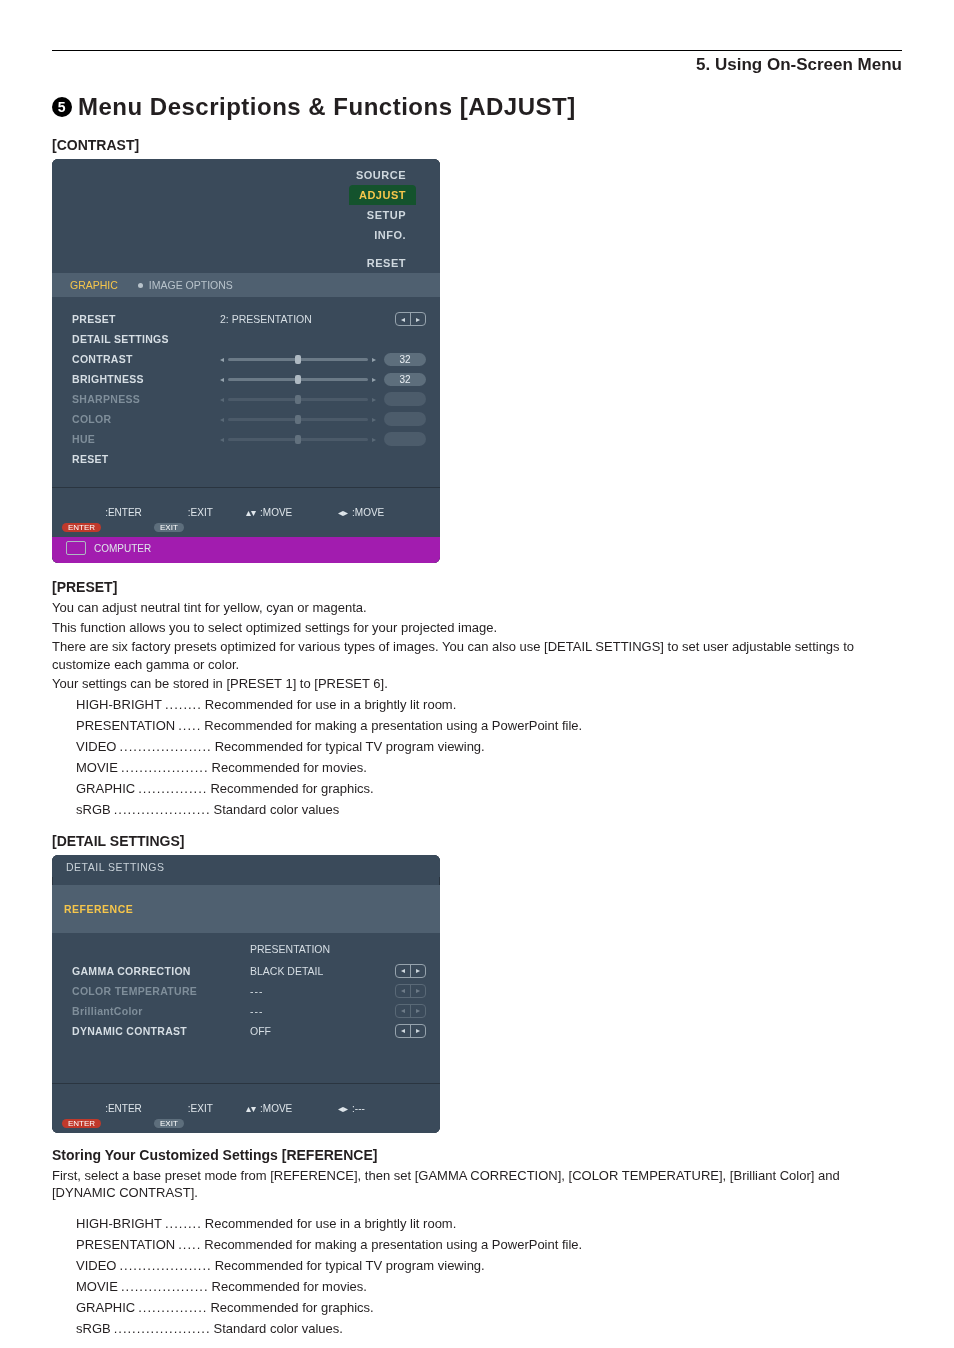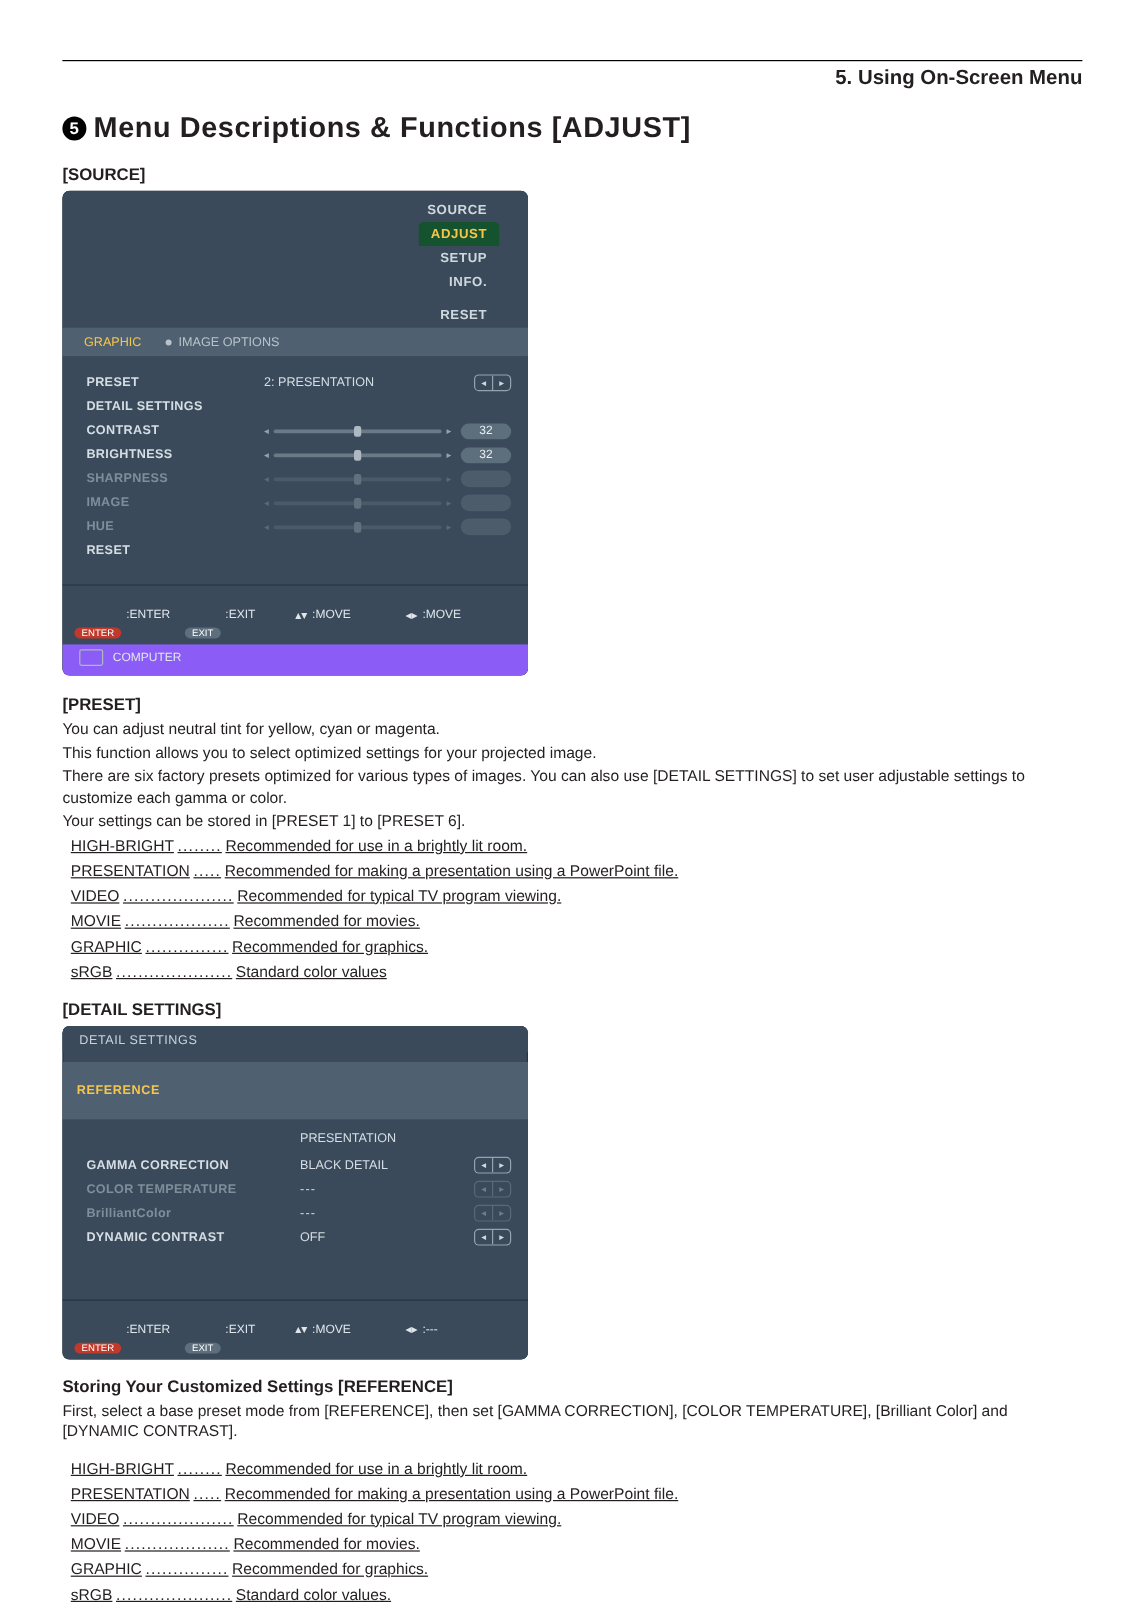--- a/index.html
+++ b/index.html
@@ -53,22 +53,21 @@
   .h3 {
     font-size: 14px;
     font-weight: bold;
     margin: 12px 0 4px 0;
   }
   p {
     margin: 0 0 2px 0;
     line-height: 1.35;
   }
   .desc-block {
-    margin: 4px 0 8px 7px;
-    text-decoration: underline;
+    margin: 4px 0 8px 24px;
   }
   .desc-row {
     display: flex;
     margin-bottom: 6px;
   }
   .desc-term {
     white-space: nowrap;
   }
   .desc-dots {
     flex: 0 0 auto;
@@ -171,21 +170,21 @@
   .osd .lr-btns.dim { opacity:0.35; }
   .osd .hints {
     display:flex; gap:0; padding:5px 10px; background:#3a4a5a; border-top:1px solid #2a3540; font-size:10px; color:#dfe6eb;
   }
   .osd .hints .hint { display:flex; align-items:center; gap:4px; flex:1;}
   .osd .hints .key {
     background:#5d6e7c; border-radius:8px; padding:0 6px; font-size:8px; font-weight:normal; color:#fff;margin-top:30px;
   }
   .osd .hints .key.enter { background:#c0392b; }
   .osd .source-line {
-    display:flex; align-items:center; gap:8px; padding:4px 12px 8px 14px; font-size:10px; color:#dfe6eb; background:#8b5cf6;
+    display:flex; align-items:center; gap:8px; padding:4px 12px 8px 14px; font-size:10px; color:#dfe6eb; background:#a21caf;
   }
   .osd .source-line .ic {
     display:inline-block; width:18px; height:12px; border:1px solid #aeb9c2; border-radius:2px;
   }
   .osd .titlebar {
     padding:6px 10px 4px 14px; background:#3a4a5a; font-size:10.5px; letter-spacing:0.5px; color:#c9d2d9;
   }
   .osd .reftab {
     background:#4f6070;
     padding:18px 12px;
@@ -201,21 +200,21 @@
 
 <div class="page">
   <div class="top-rule"></div>
   <div class="running-head">5. Using On-Screen Menu</div>
 
   <div class="h1">
     <span class="bullet">5</span>
     <span>Menu Descriptions &amp; Functions [ADJUST]</span>
   </div>
 
-  <div class="h2">[SOURCE]</div>
+  <div class="h2">[CONTRAST]</div>
 
   <div class="osd">
     <div class="tabs">
       <div class="tab">SOURCE</div>
       <div class="tab active">ADJUST</div>
       <div class="tab">SETUP</div>
       <div class="tab">INFO.</div>
       <div class="tab spacer"></div>
       <div class="tab">RESET</div>
     </div>
@@ -265,21 +264,21 @@
         <div class="slider" style="opacity:.35">
             <span class="tri">◂</span>
             <div class="track">
               <div class="thumb"></div>
             </div>
             <span class="tri">▸</span>
           </div>
         <div class="pill blank"></div>
       </div>
       <div class="row">
-        <div class="label dim">IMAGE</div>
+        <div class="label dim">COLOR</div>
         <div class="slider" style="opacity:.35">
             <span class="tri">◂</span>
             <div class="track">
               <div class="thumb"></div>
             </div>
             <span class="tri">▸</span>
           </div>
         <div class="pill blank"></div>
       </div>
       <div class="row">

